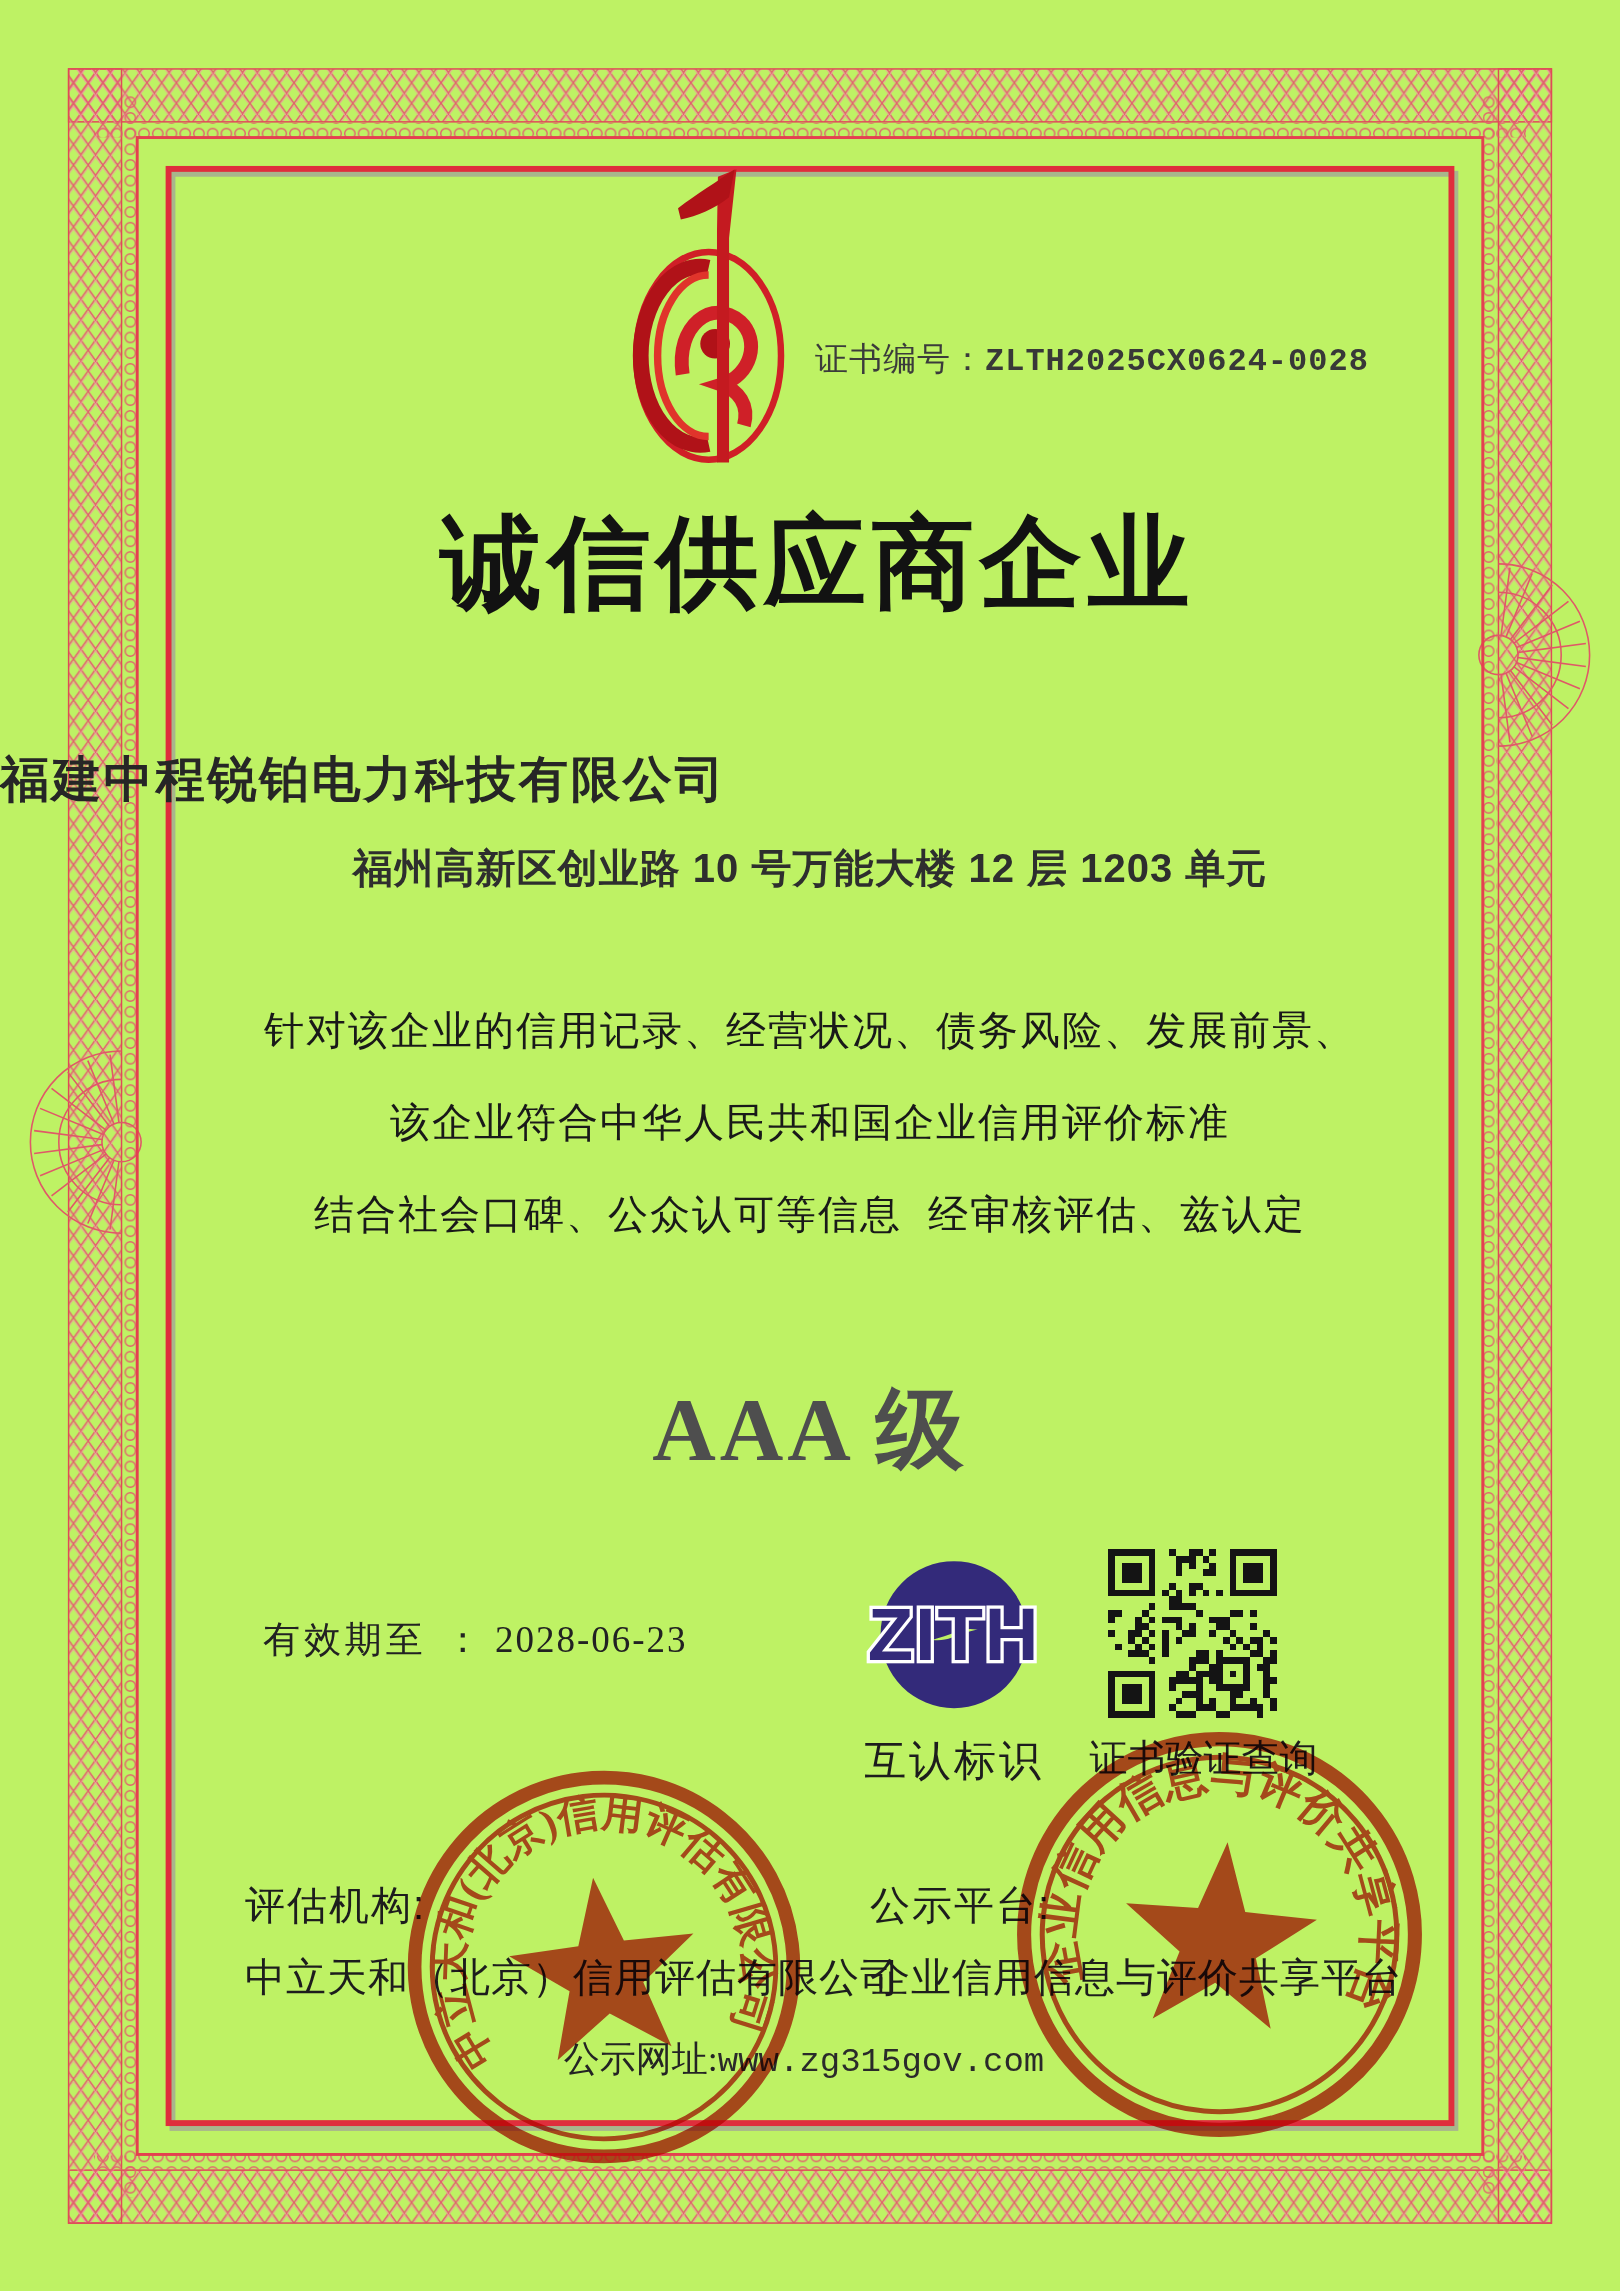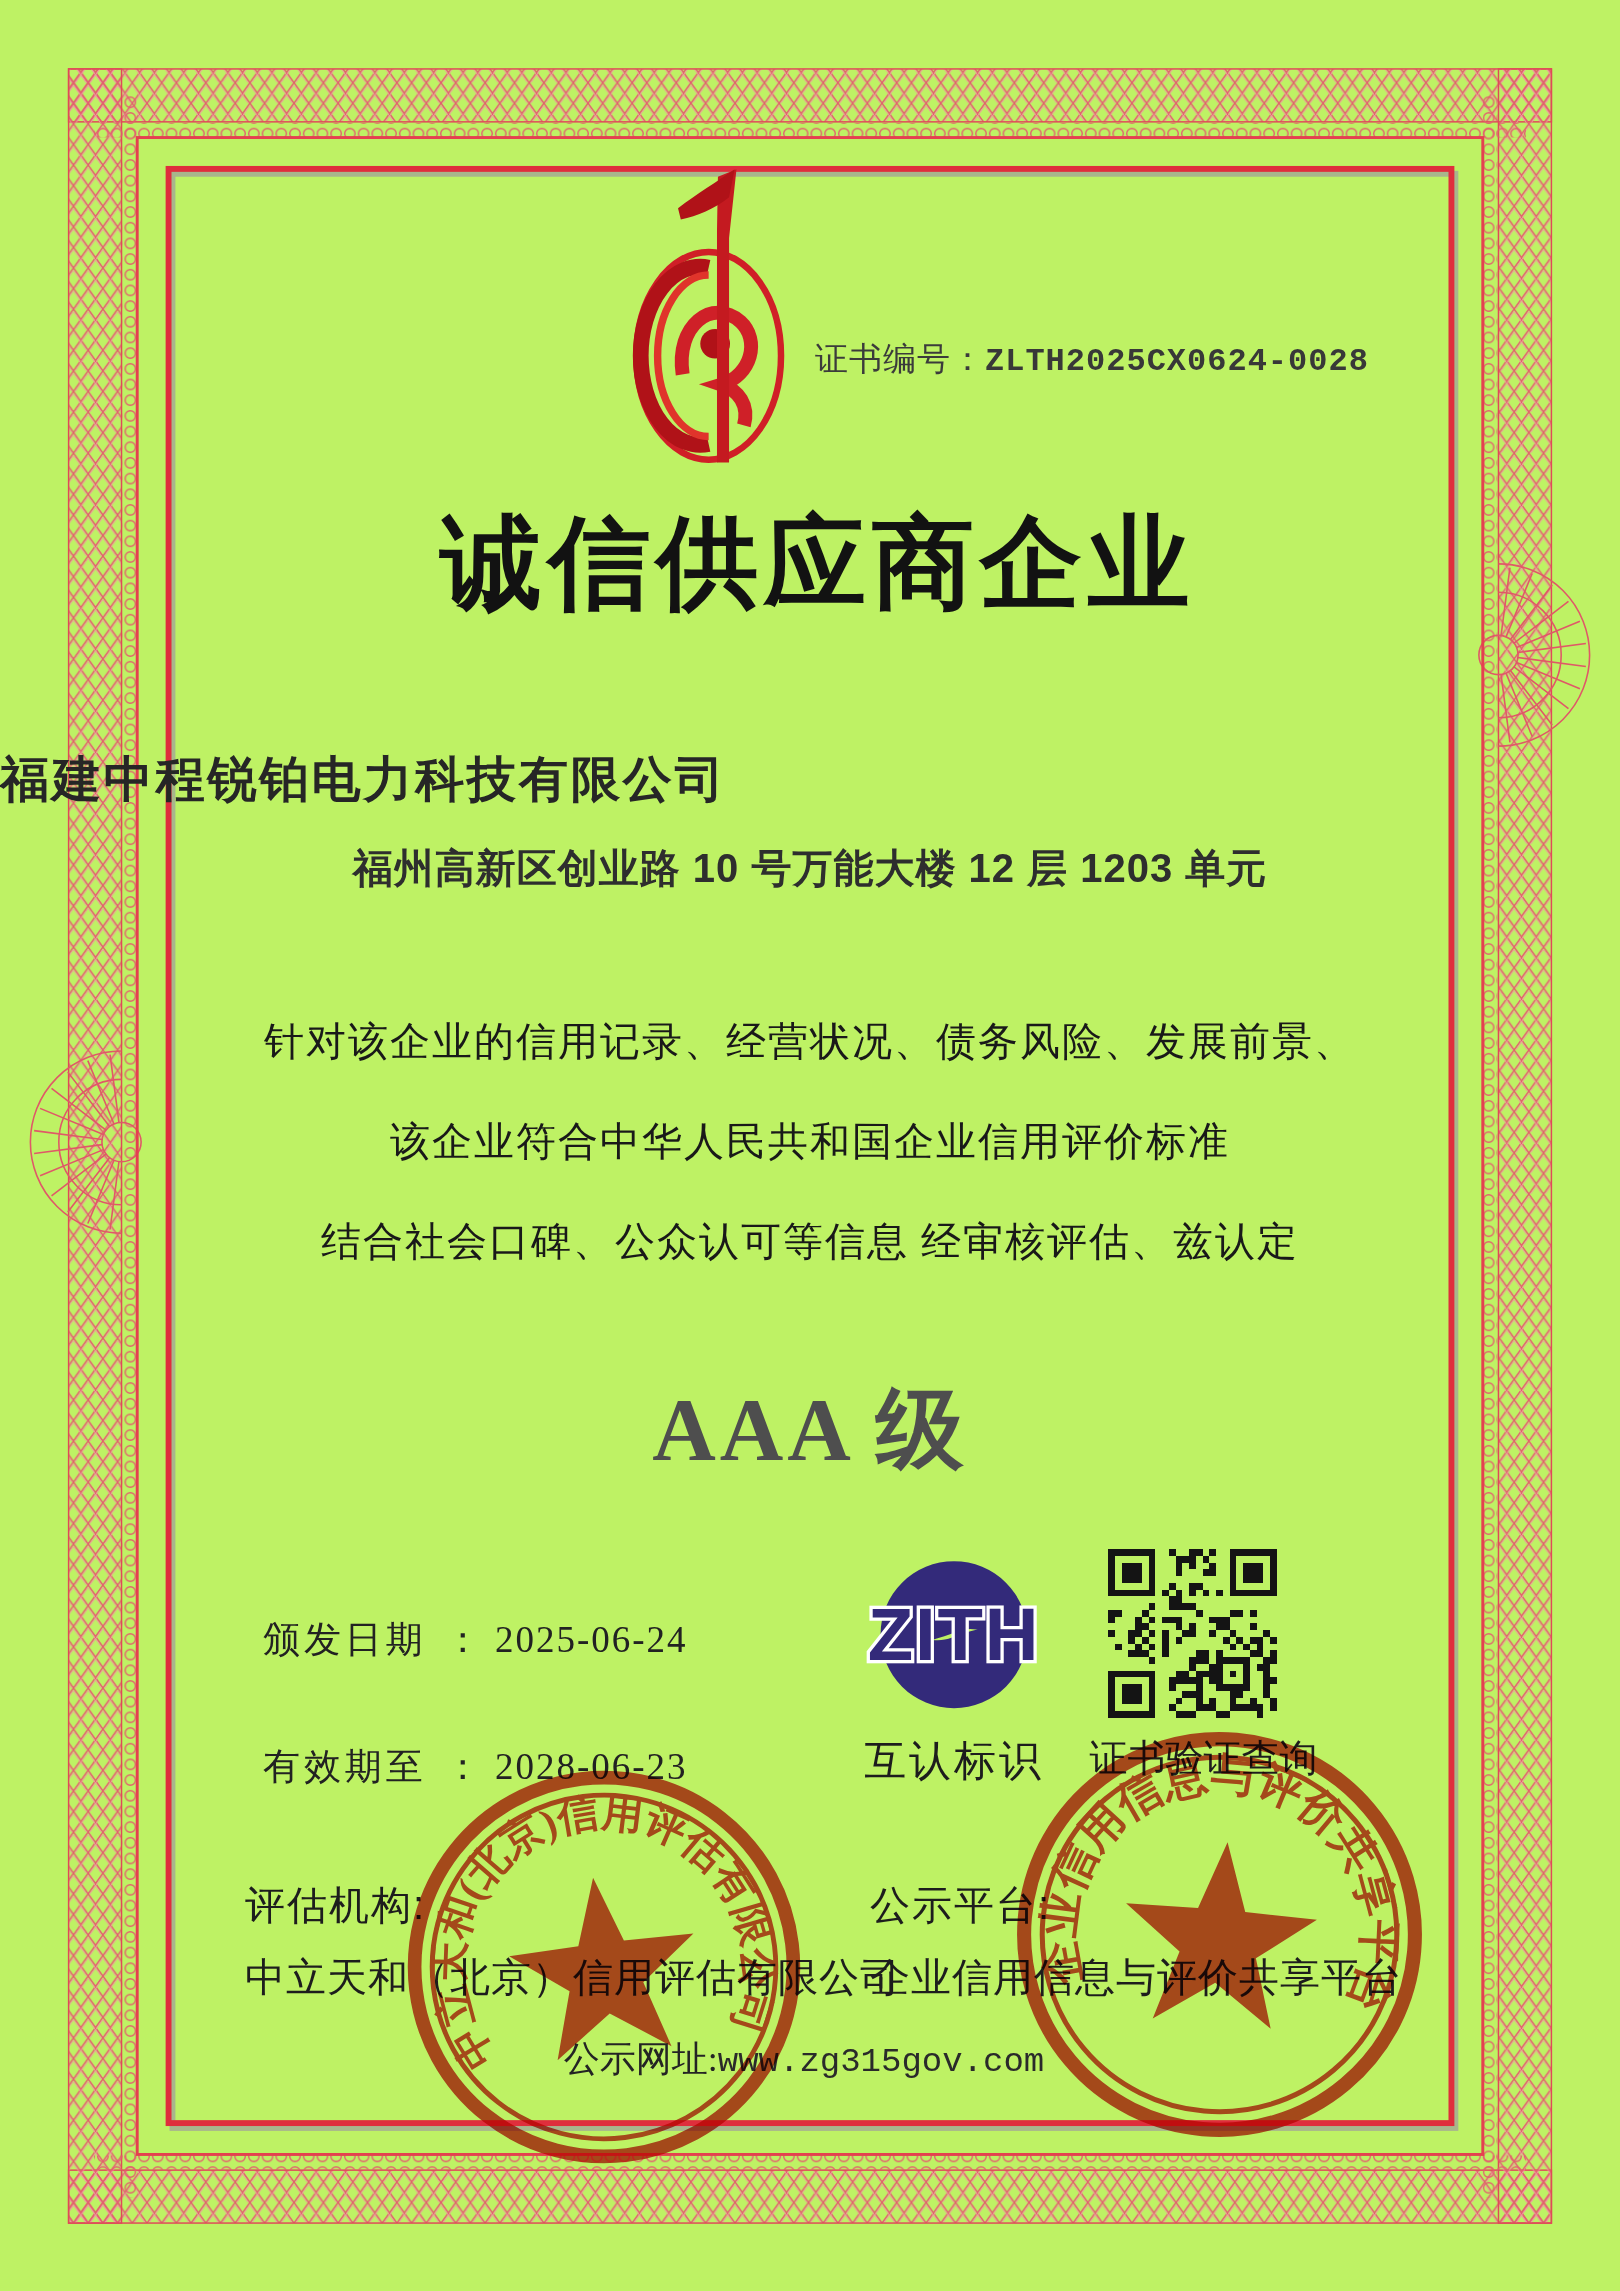--- a/index.html
+++ b/index.html
@@ -18,21 +18,21 @@
 
   .title{left:0;top:488px;width:1620px;text-align:center;font-size:102px;font-weight:bold;
          letter-spacing:5.9px;color:#121212;margin:8px;}
 
   .company{left:0;top:747px;width:1620px;font-size:49px;font-weight:900;
            letter-spacing:2.9px;color:#262626;}
   .address{left:0;top:841px;width:1620px;text-align:center;font-size:40px;font-weight:700;
            letter-spacing:1px;color:#2e2e2e;}
 
   .body-text{left:0;top:984px;width:1620px;text-align:center;font-size:40px;color:#191919;}
-  .body-text p{margin:16px;line-height:84px;letter-spacing:2px;}
+  .body-text p{margin:8px;line-height:84px;letter-spacing:2px;font-family:Liberation Mono, monospace;}
 
   .rating{left:0;top:1370px;width:1620px;text-align:center;font-size:88px;font-weight:bold;
           color:#4e4e4e;letter-spacing:3.9px;}
 
   .dates{left:263px;top:1615px;font-size:37px;color:#222;}
   .date-row{height:127px;white-space:nowrap;}
   .date-row .lbl{letter-spacing:3.9px;}
   .date-row .col{margin:0 13.7px 0 17.6px;}
   .date-row .val{letter-spacing:2px;}
 
@@ -146,23 +146,20 @@
 
   <div class="abs body-text serif">
     <p>针对该企业的信用记录、经营状况、债务风险、发展前景、</p>
     <p>该企业符合中华人民共和国企业信用评价标准</p>
     <p>结合社会口碑、公众认可等信息 经审核评估、兹认定</p>
   </div>
 
   <div class="abs rating serif">AAA 级</div>
 
   <div class="abs dates serif">
-    <div class="date-row">
-      <span class="lbl">颁发日期</span><span class="col">：</span><span class="val">2025-06-24</span>
-    </div>
     <div class="date-row">
       <span class="lbl">有效期至</span><span class="col">：</span><span class="val">2028-06-23</span>
     </div>
   </div>
 
   <svg class="abs zith" viewBox="0 0 200 195" xmlns="http://www.w3.org/2000/svg">
     <path d="M 21,95 A 79,79 0 0 1 179,95 C 174,112 163,122 148,125 C 152,98 128,82 102,92 C 74,103 45,110 21,95 Z" fill="#332a7a"></path>
     <path d="M 21,95 A 79,79 0 0 1 179,95 C 174,112 163,122 148,125 C 152,98 128,82 102,92 C 74,103 45,110 21,95 Z" fill="#332a7a" transform="rotate(180,100,95)"></path>
     <text x="100" y="122" font-size="80" font-weight="bold" letter-spacing="2" text-anchor="middle" font-family="Liberation Sans, DejaVu Sans, sans-serif" fill="#332a7a" stroke="#ffffff" stroke-width="7" paint-order="stroke">ZITH</text>
   </svg>

